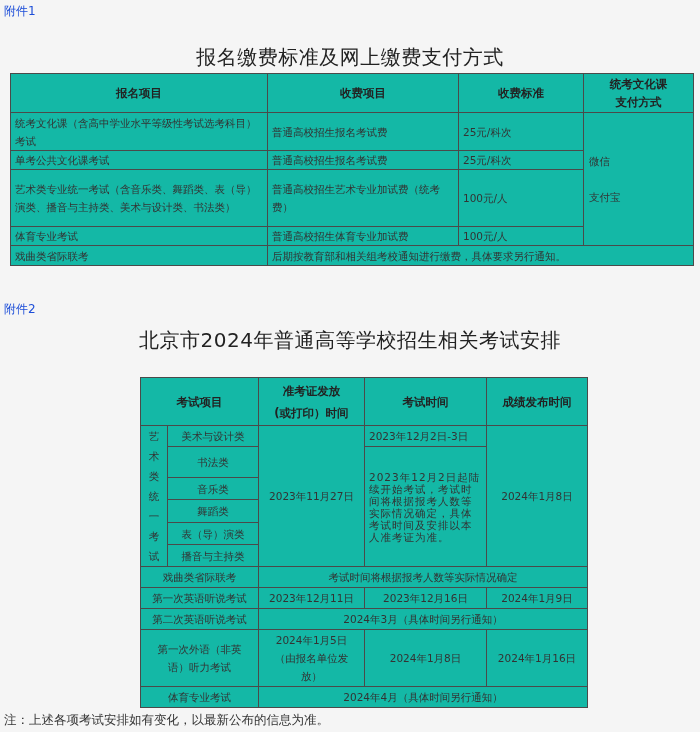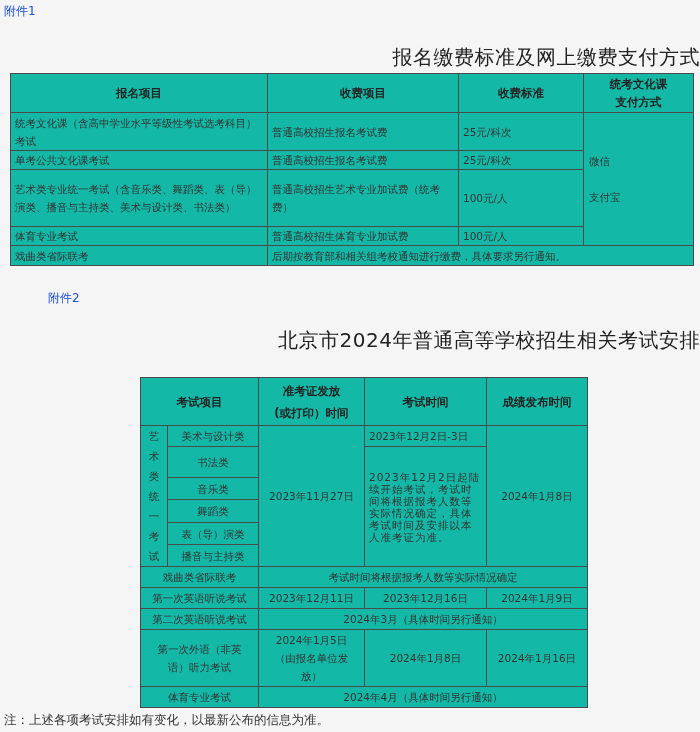--- a/index.html
+++ b/index.html
@@ -18,21 +18,21 @@
   .label {
     position: absolute;
     left: 4px;
     font-size: 12px;
     color: #1d4ed8;
   }
   .title {
     position: absolute;
     left: 0;
     width: 700px;
-    text-align: right;
+    text-align: center;
     font-size: 20px;
     color: #222;
     letter-spacing: 0.5px;
   }
   table {
     position: absolute;
     border-collapse: collapse;
     table-layout: fixed;
     font-size: 10.5px;
     color: #333;
@@ -118,21 +118,21 @@
     <td>普通高校招生体育专业加试费</td>
     <td>100元/人</td>
   </tr>
   <tr style="height:20px;">
     <td>戏曲类省际联考</td>
     <td colspan="3">后期按教育部和相关组考校通知进行缴费，具体要求另行通知。</td>
   </tr>
 </tbody>
   </table>
 
-<div class="label" style="top:290px;margin-left:44px;">附件2</div>
+<div class="label" style="top:301px;">附件2</div>
 <div class="title" style="top:327px;">北京市2024年普通高等学校招生相关考试安排</div>
 
 <table id="t2">
   <colgroup>
     <col style="width:27px">
     <col style="width:91px">
     <col style="width:106px">
     <col style="width:122px">
     <col style="width:101px">
   </colgroup>

